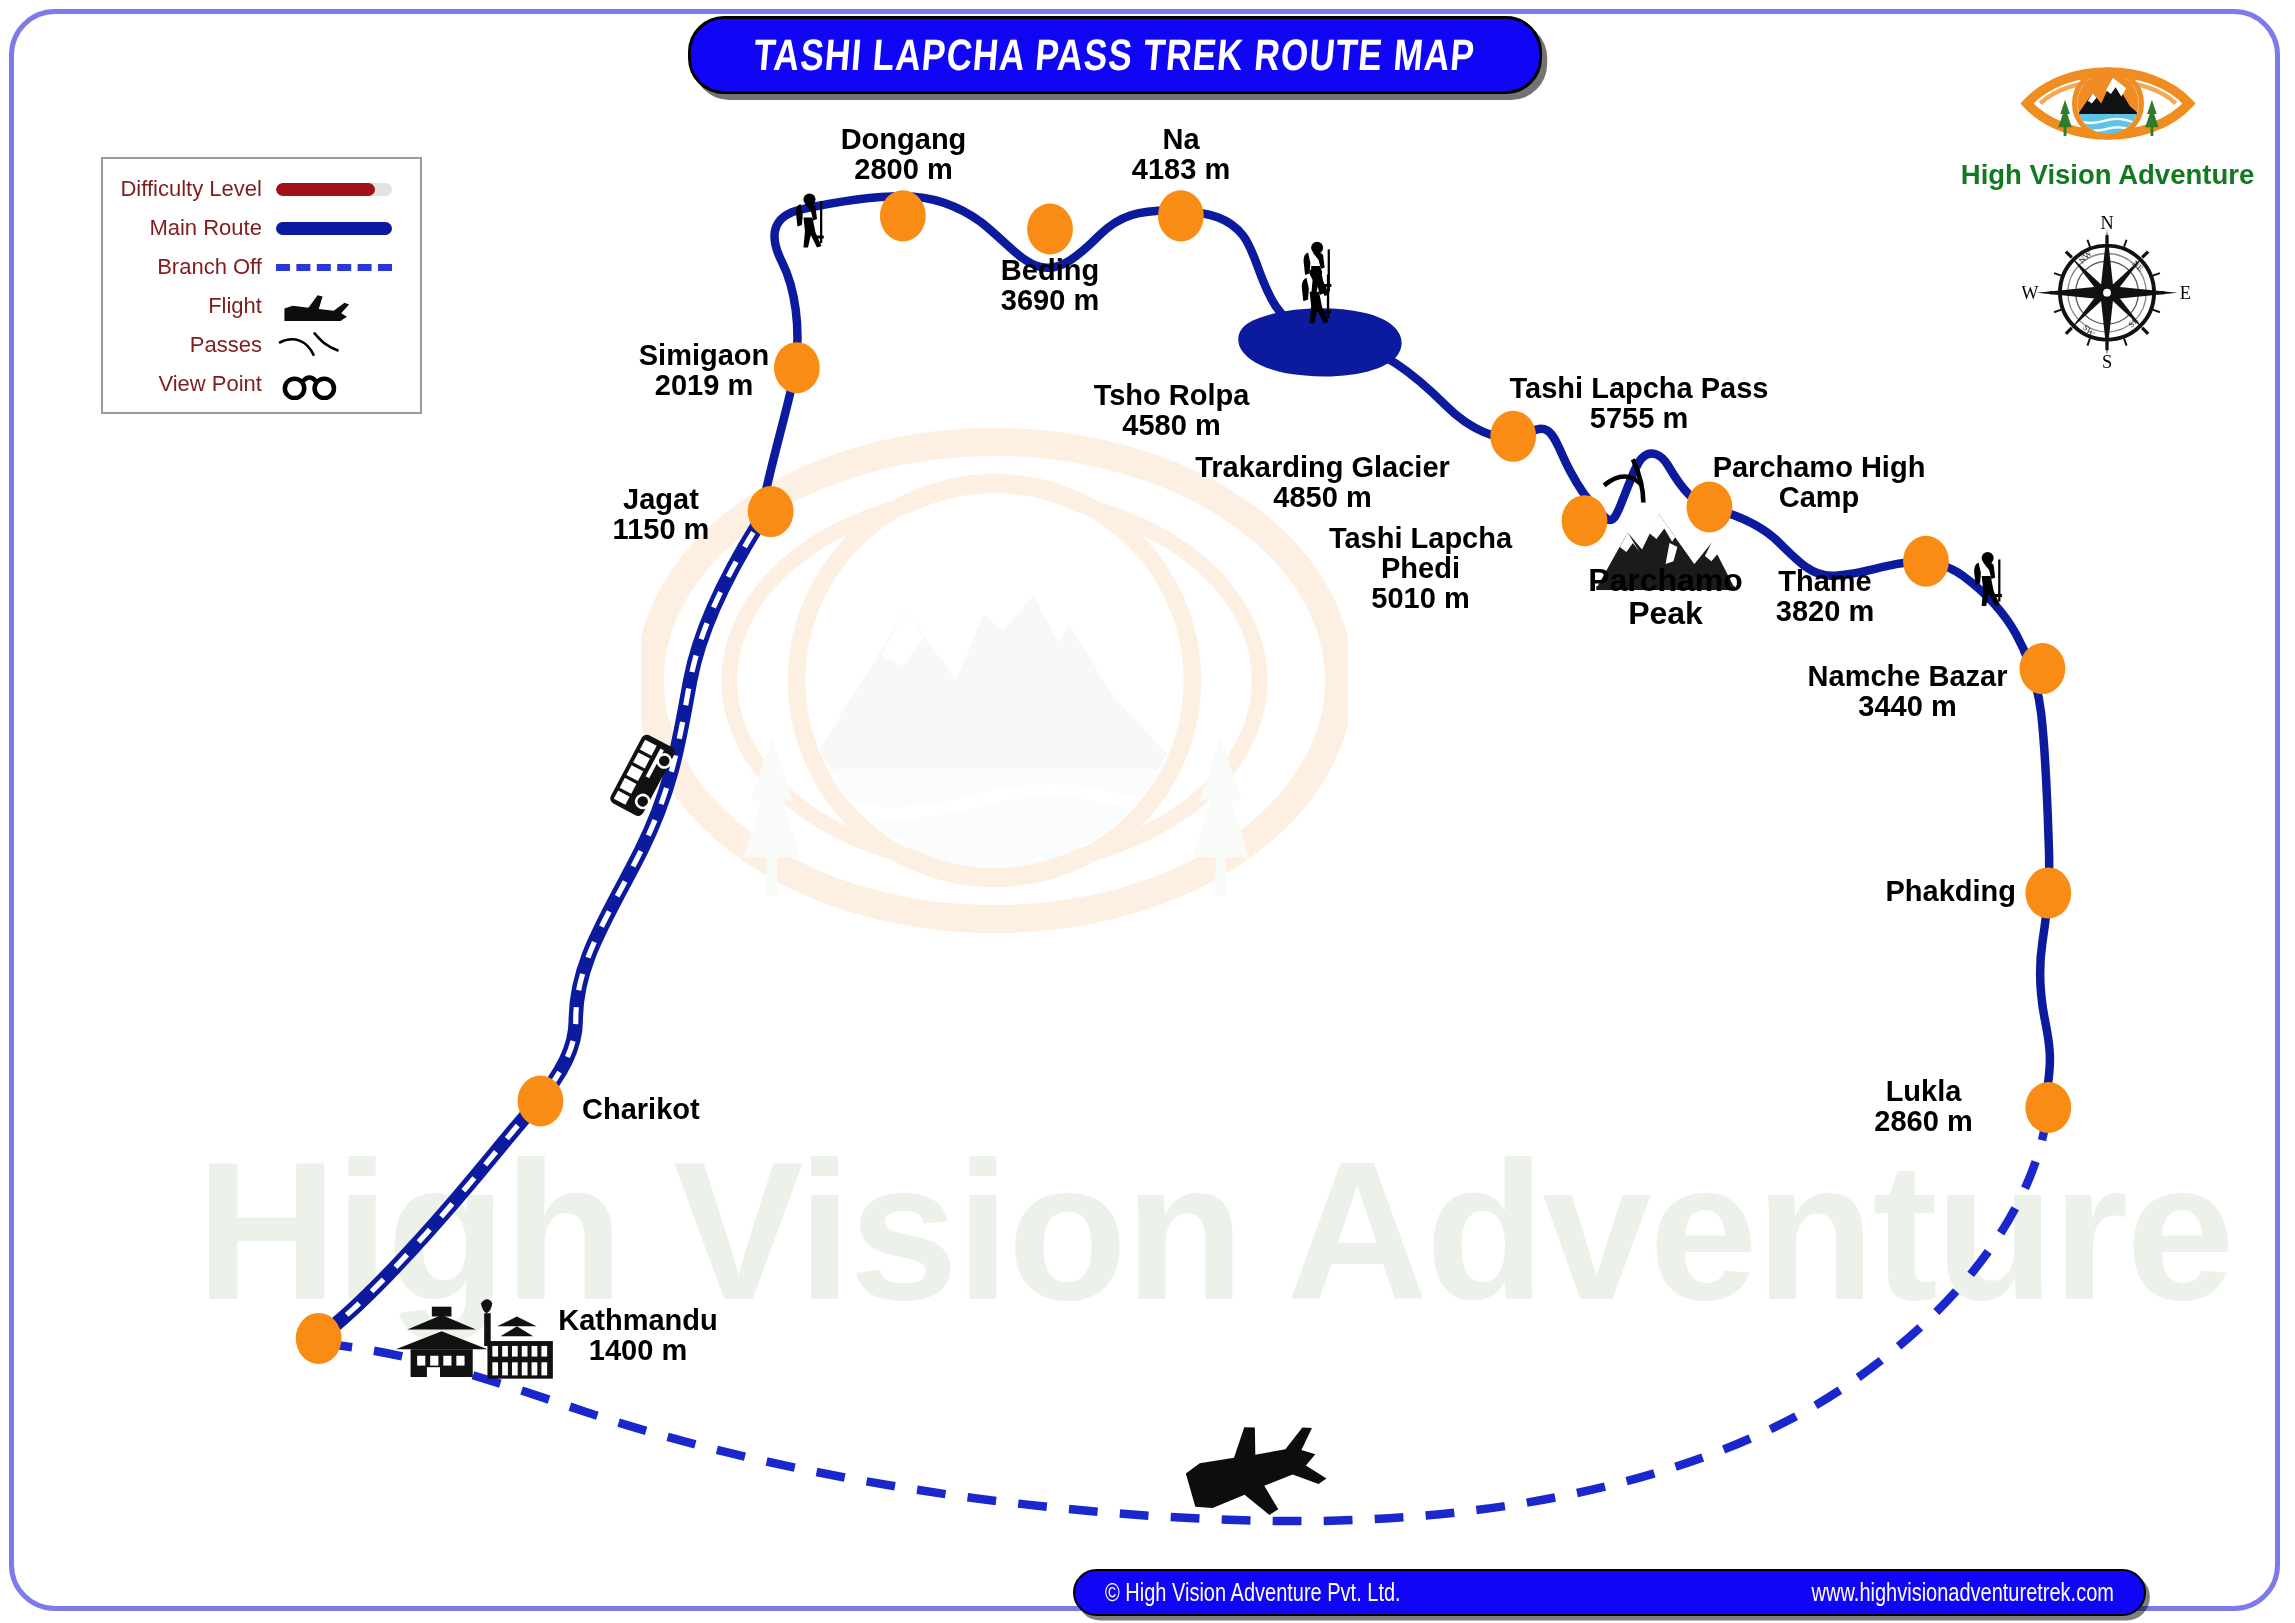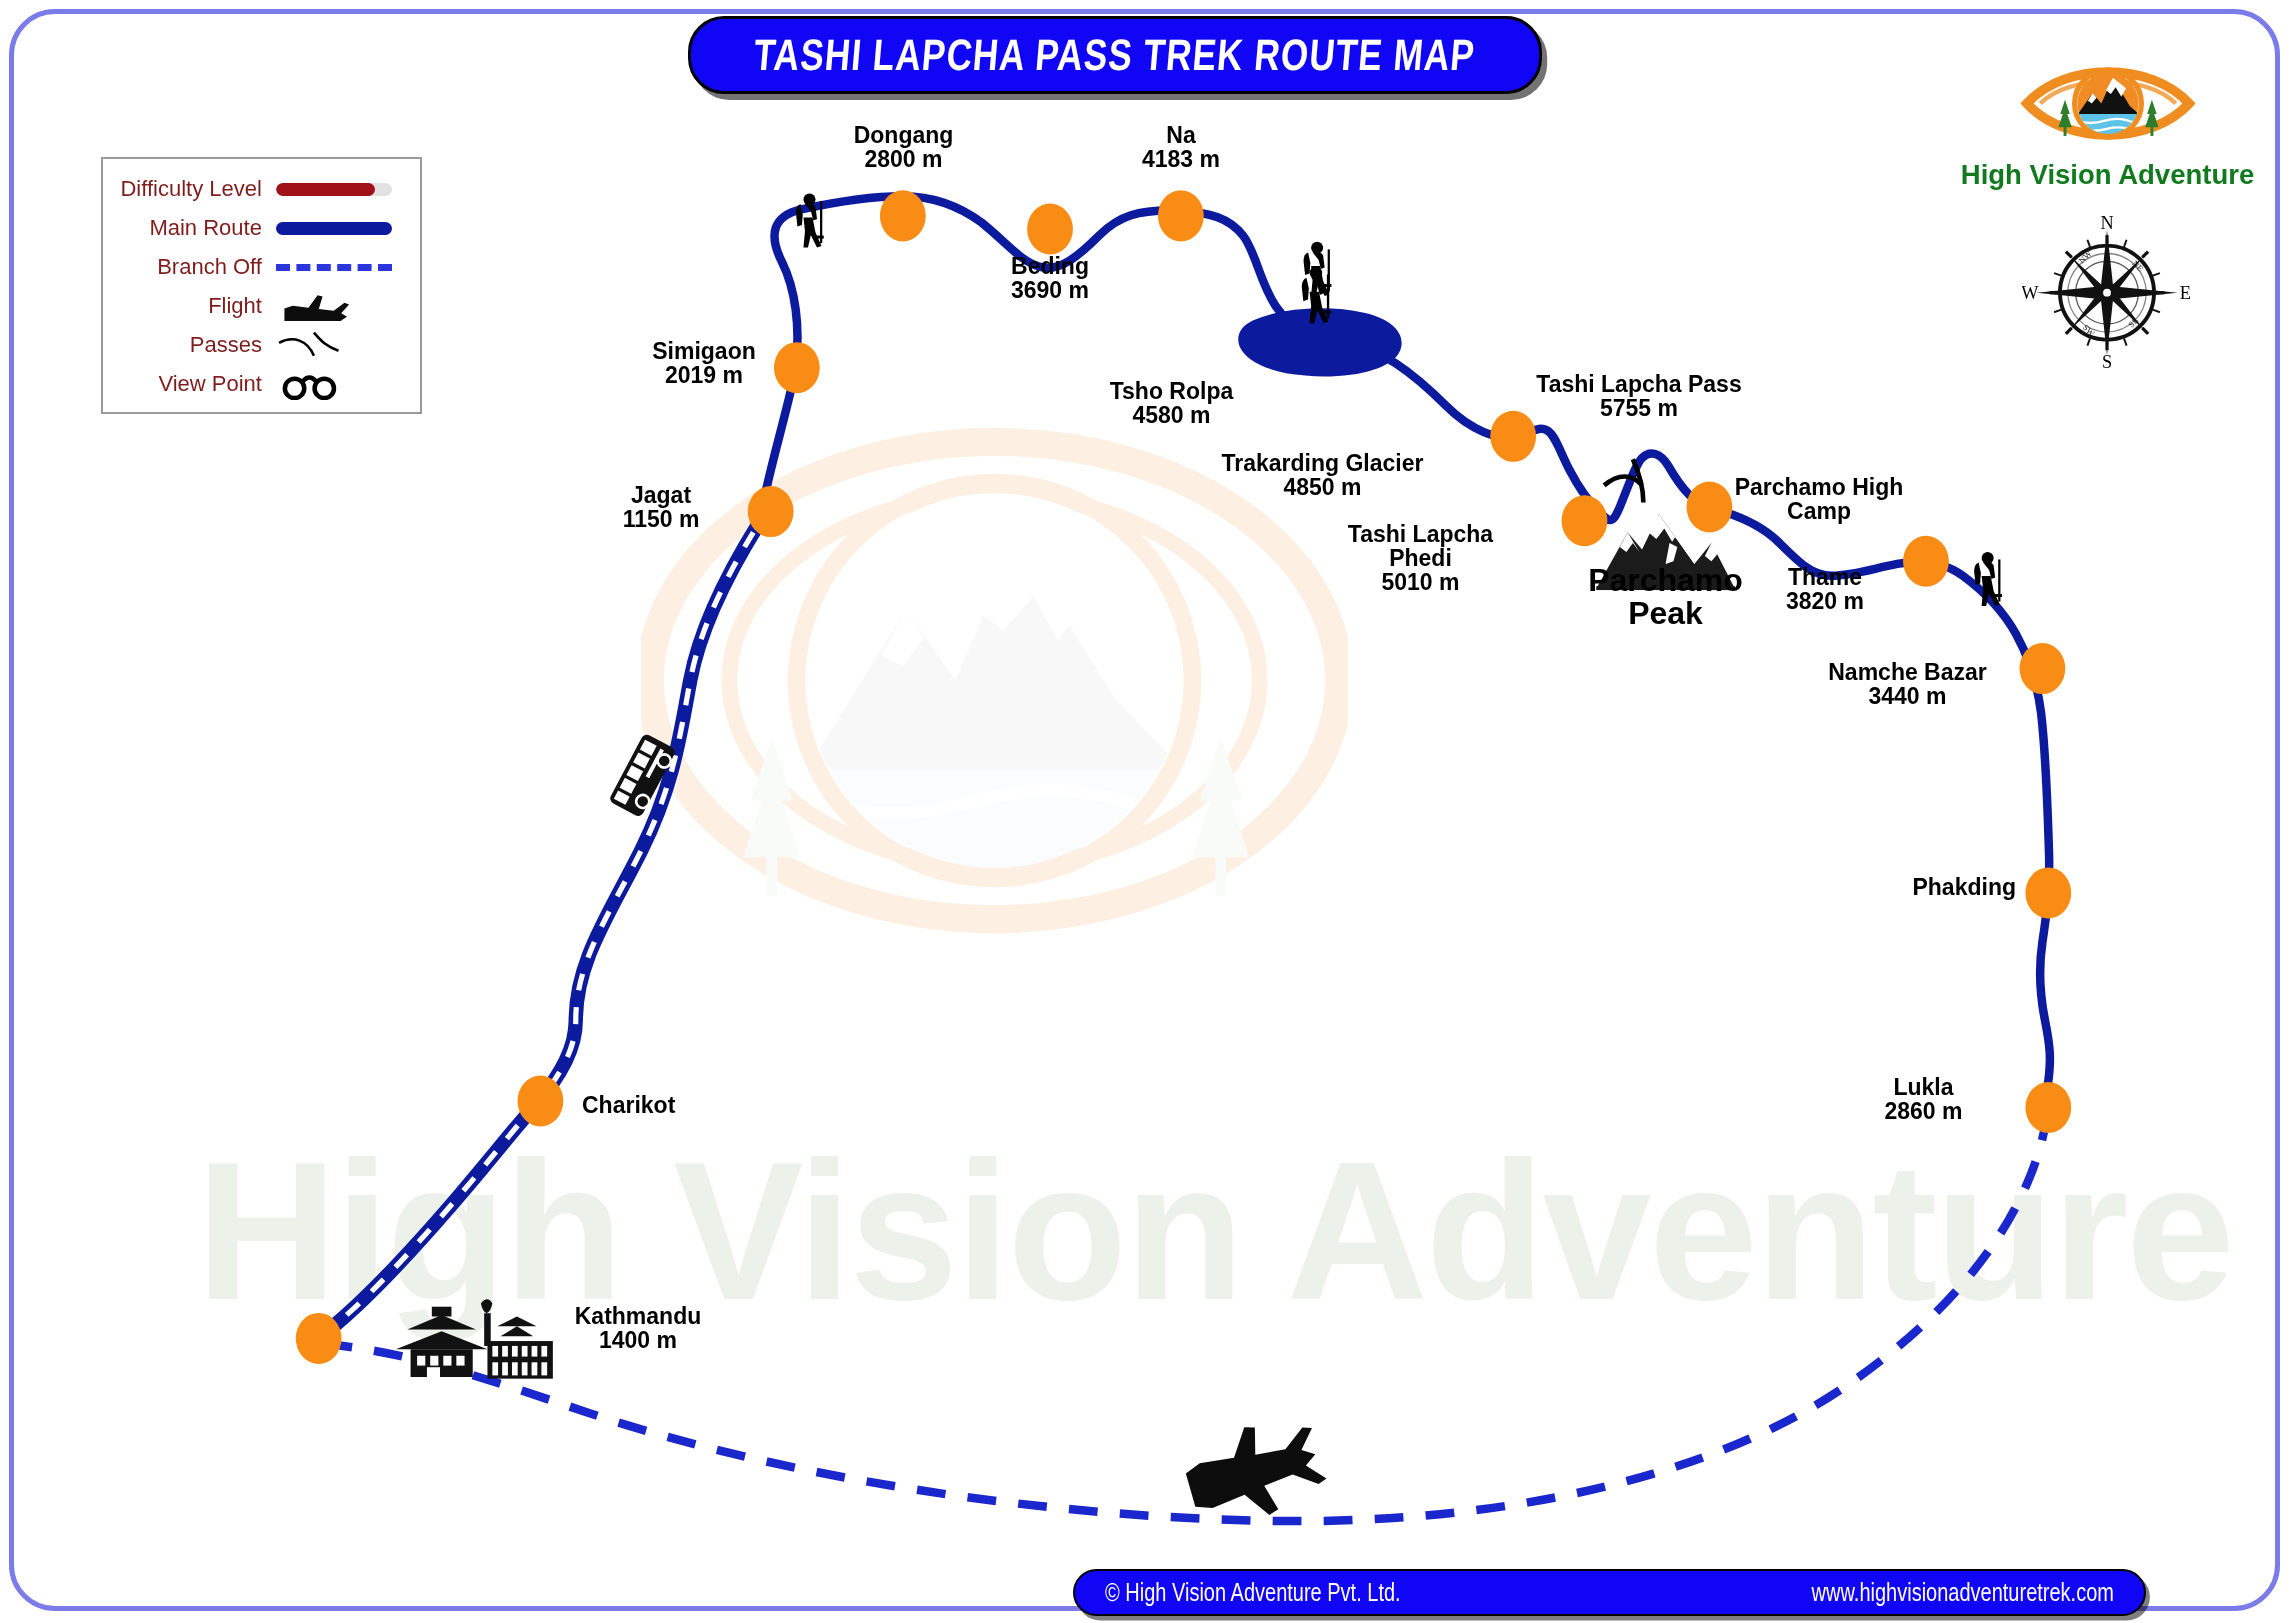--- a/index.html
+++ b/index.html
@@ -48,21 +48,21 @@
       opacity:.12;z-index:1;}
   #wm-text{position:absolute;left:196px;top:1119px;width:1898px;
       font-size:196px;font-weight:bold;color:#e9efe7;opacity:.85;
       white-space:nowrap;z-index:1;letter-spacing:-2.6px;}
 
   
   #map-svg{position:absolute;left:0;top:0;width:2295px;height:1623px;z-index:10;}
 
   
   .mlabel{position:absolute;z-index:30;color:#000;font-weight:bold;
-      font-size:23px;line-height:1.04;white-space:nowrap;}
+      font-size:29px;line-height:1.04;white-space:nowrap;}
   .mlabel.ctr{text-align:center;}
   .mlabel.rgt{text-align:right;}
   .mlabel.lft{text-align:left;}
   .mlabel .elev{display:block;font-weight:bold;}
   .mlabel.small{font-size:32px;}
 
   
   #brand{position:absolute;left:1970px;top:51px;width:275px;height:144px;z-index:35;
       display:flex;flex-direction:column;align-items:center;}
   #brand-name{font-size:27.5px;font-weight:bold;color:#127a1e;margin-top:2.6px;
@@ -306,21 +306,21 @@
   <span>Tashi Lapcha</span>
   <span class="elev">Phedi</span>
   <span class="elev">5010 m</span>
 </div>
 
 <div class="mlabel ctr" style="left:1485px;top:373px;width:308px;">
   <span>Tashi Lapcha Pass</span>
   <span class="elev">5755 m</span>
 </div>
 
-<div class="mlabel ctr" style="left:1675px;top:452px;width:288px;margin-top:24px;">
+<div class="mlabel ctr" style="left:1675px;top:452px;width:288px;">
   <span>Parchamo High</span>
   <span class="elev">Camp</span>
 </div>
 
 <div class="mlabel ctr small" style="left:1577px;top:564px;width:177px;">
   <span>Parchamo</span>
   <span class="elev">Peak</span>
 </div>
 
 <div class="mlabel ctr" style="left:1714px;top:566px;width:222px;">

